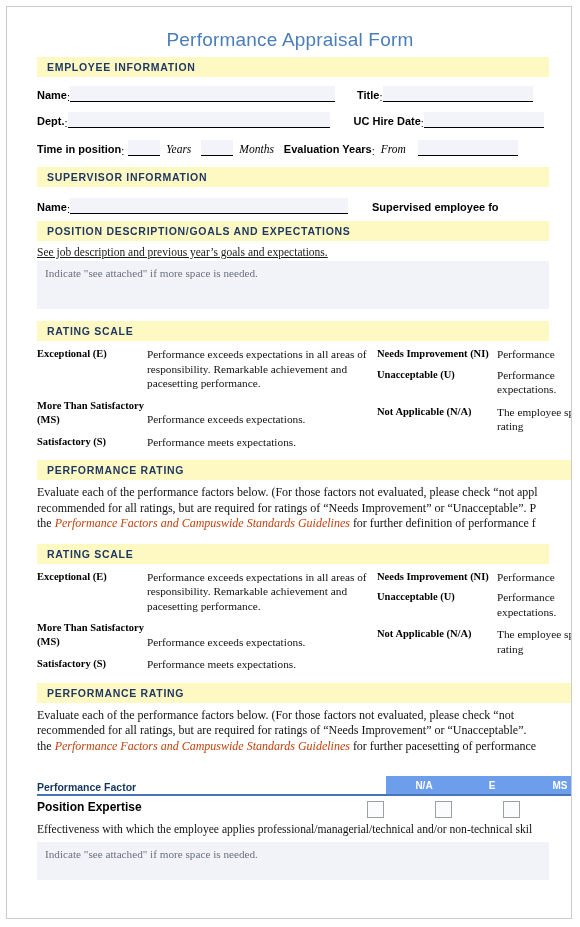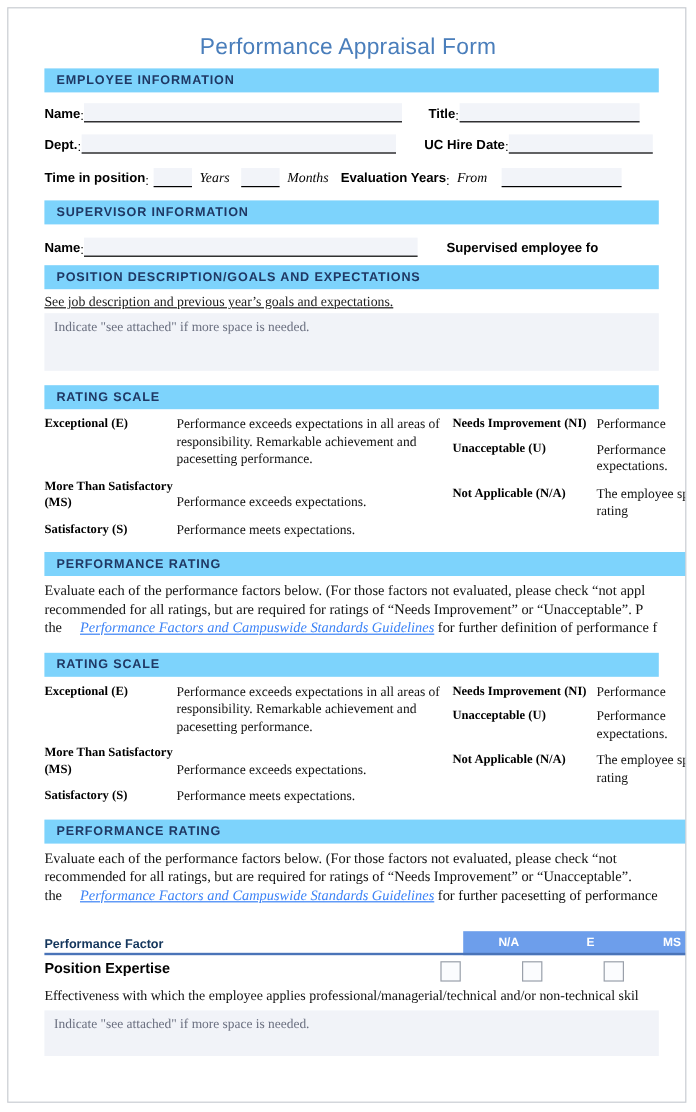--- a/index.html
+++ b/index.html
@@ -38,21 +38,21 @@
     font-family: "Liberation Sans", sans-serif;
     font-size: 19px;
     font-weight: 400;
     letter-spacing: .2px;
     padding-top: 22px;
     padding-bottom: 6px;
   }
 
   
   .bar {
-    background: #7dd3fc;
+    background: #fef9c3;
     color: #1f3864;
     font-family: "Liberation Sans", sans-serif;
     font-weight: bold;
     font-size: 10.5px;
     letter-spacing: .7px;
     padding: 4px 0 4px 10px;
     margin: 0 24px 0 30px;
     box-sizing: border-box;
     width: 512px;
   }
@@ -144,24 +144,22 @@
     font-size: 12px;
     line-height: 15.5px;
     color: #111;
     margin-left: 30px;
     width: 560px;
     padding-top: 5px;
     white-space: nowrap;
   }
   .para div { overflow: hidden; }
   .lnk {
-    color: #3b82f6;
+    color: #c2410c;
     font-style: italic;
-    text-decoration: underline;
-    margin-left: 12px;
   }
 
   
   .pf-wrap { margin-left: 30px; width: 536px; position: relative; }
   .pf-head { position: relative; height: 20px; }
   .pf-head-label {
     position: absolute; left: 0; bottom: 3px;
     font-family: "Liberation Sans", sans-serif;
     font-weight: bold; font-size: 10.5px; color: #14365c;
   }

